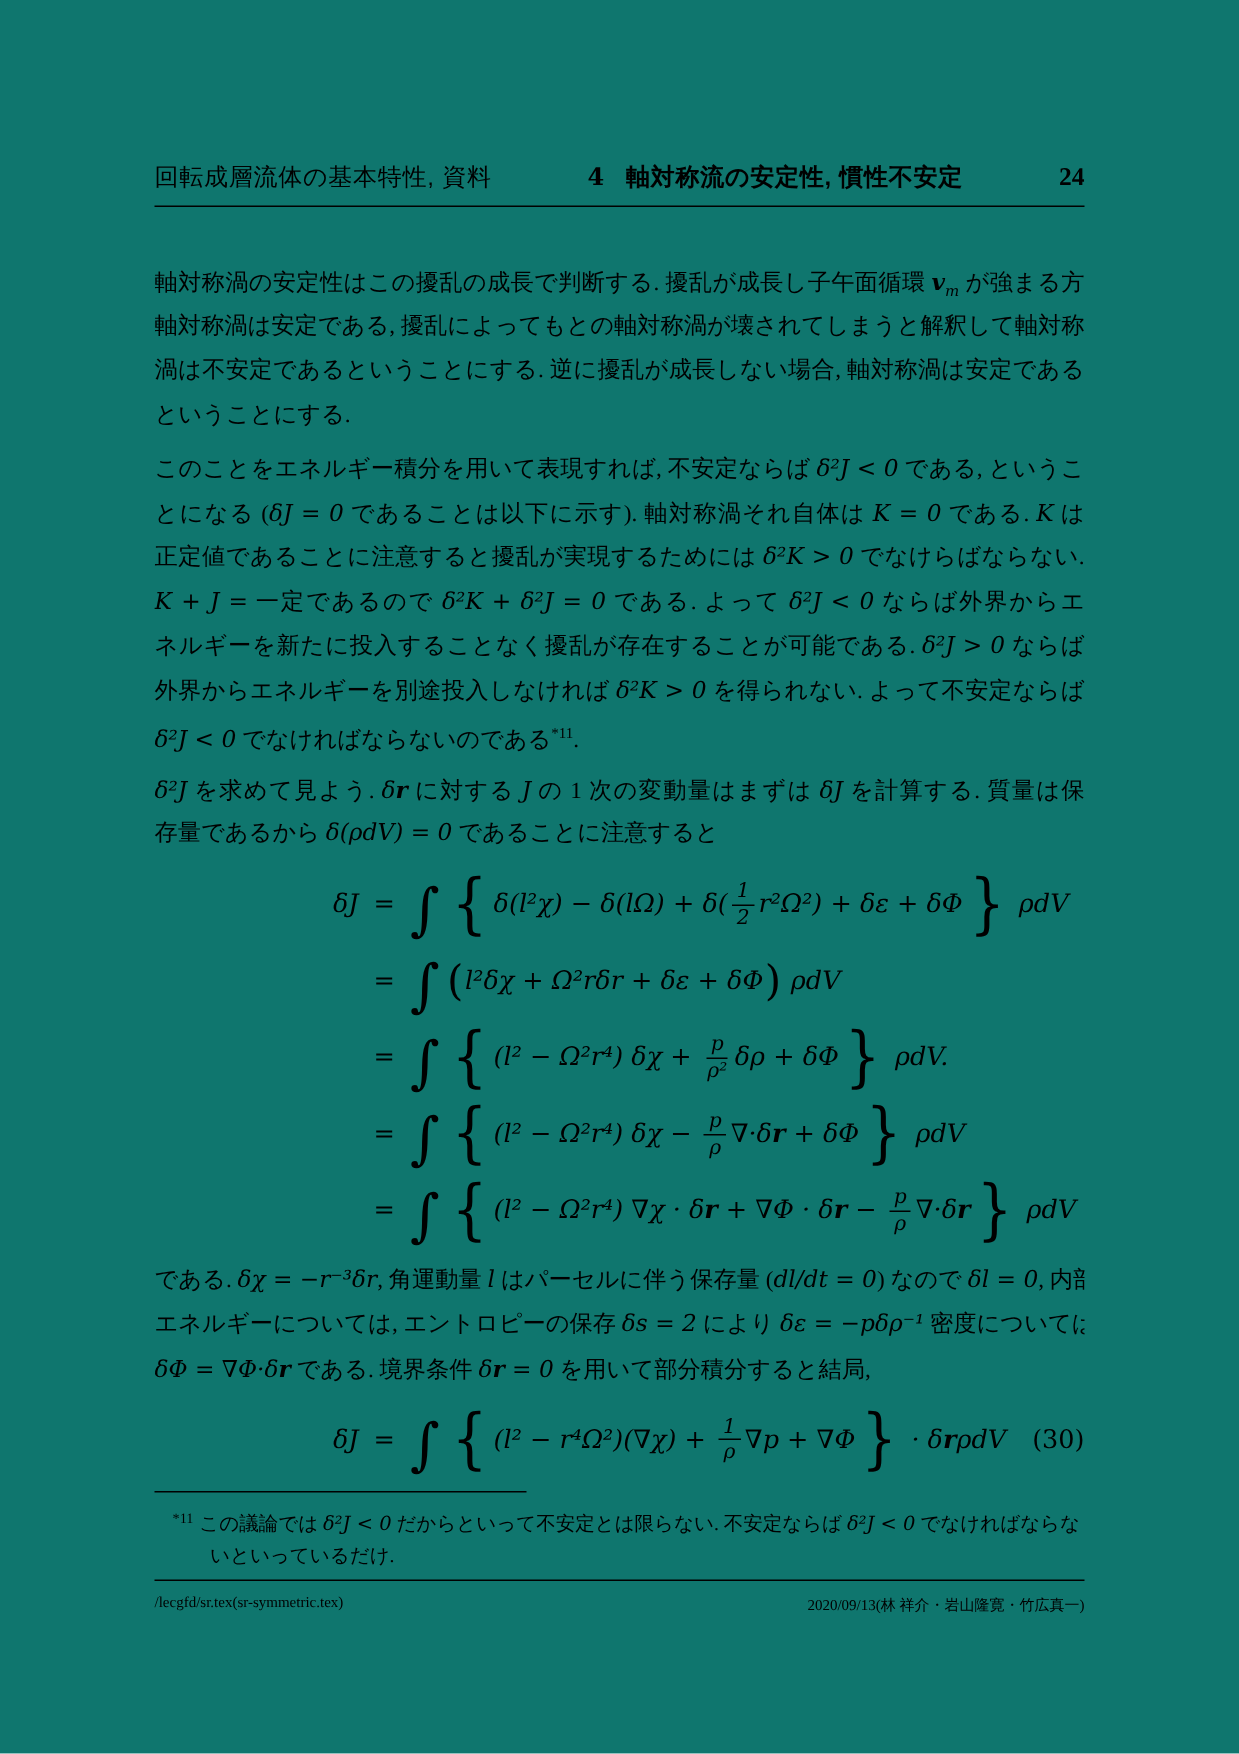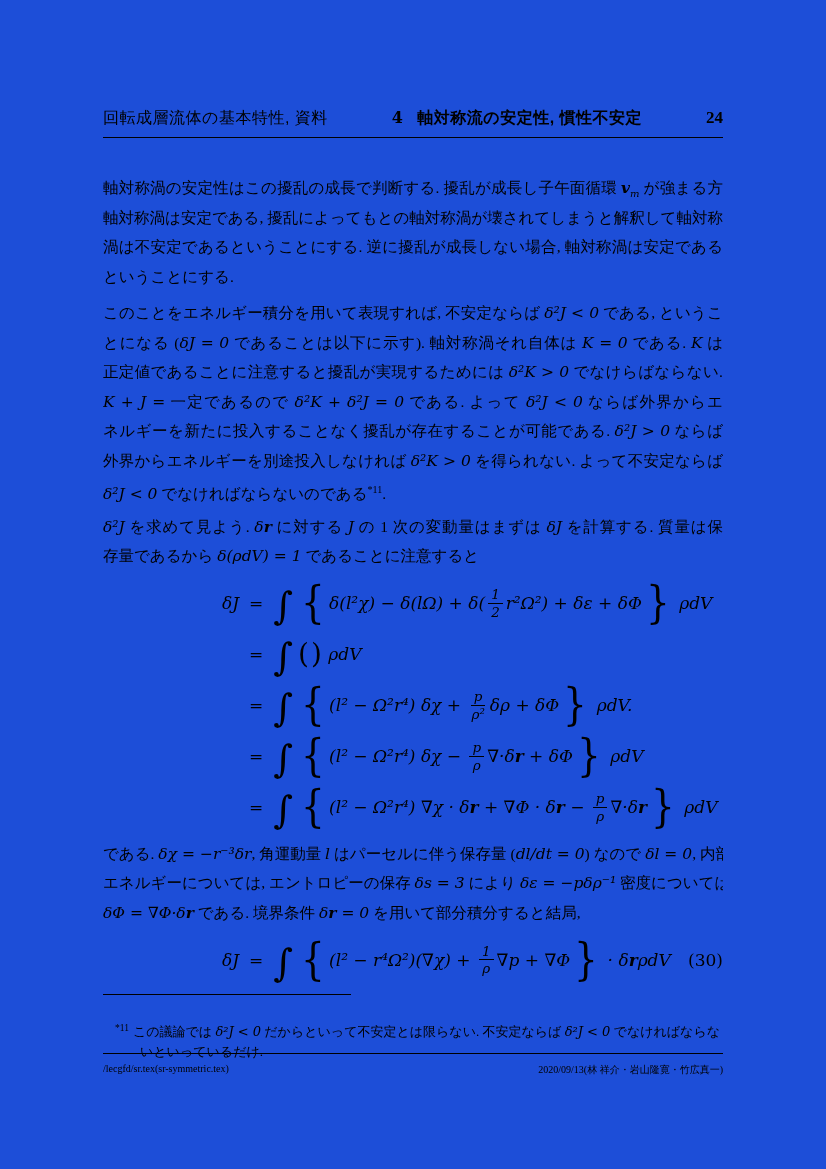--- a/index.html
+++ b/index.html
@@ -1,17 +1,17 @@
 <!DOCTYPE html>
 <html><head>
 <meta charset="utf-8">
 <style>
   html,body { margin:0; padding:0; background:#ffffff; }
   .page {
-    position:relative; width:826px; height:1169px; background:#1d4ed8;
+    position:relative; width:826px; height:1169px; background:#0f766e;
     color:#000000; overflow:hidden;
     font-family:"Liberation Serif","DejaVu Serif",serif;
   }
   
   .header {
     position:absolute; left:103px; top:108px; width:620px;
     display:flex; justify-content:space-between; align-items:baseline;
     font-size:16px;
   }
   .hdoc { font-family:"Liberation Sans","DejaVu Sans",sans-serif; letter-spacing:0.5px; }
@@ -51,21 +51,21 @@
           font-family:"DejaVu Serif",serif; font-style:italic; font-size:13.5px;
           line-height:1.2; margin:0 3px; vertical-align:middle; }
   .frac .num { border-bottom:1px solid #000; padding:0 3px; }
   .frac .den { padding:0 2px; }
   .eq-num { position:absolute; right:0; font-family:"DejaVu Serif",serif; font-style:normal; }
 
   
   .fnrule { position:absolute; left:103px; top:994px; width:248px; height:1px; background:#000; }
   .footnote { position:absolute; left:103px; top:1001px; width:622px; font-size:13px; }
   .fn-line { height:24px; line-height:24px; white-space:nowrap; overflow:hidden; padding-left:37px; }
-  .fn-line.first { padding-left:12px;margin-top:15px; }
+  .fn-line.first { padding-left:12px; }
   .fn-marker { font-size:9.5px; vertical-align:super; margin-right:4px; }
 
   
   .footrule { position:absolute; left:103px; top:1053px; width:620px; height:1px; background:#000; }
   .footer { position:absolute; left:103px; top:1063px; width:620px;
             display:flex; justify-content:space-between; font-size:10px; }
 </style>
 </head>
 <body>
 
@@ -91,21 +91,21 @@
         <div class="tline">このことをエネルギー積分を用いて表現すれば, 不安定ならば <span class="m">δ²J &lt; 0</span> である, というこ</div>
         <div class="tline">とになる (<span class="m">δJ = 0</span> であることは以下に示す). 軸対称渦それ自体は <span class="m">K = 0</span> である. <span class="m">K</span> は</div>
         <div class="tline">正定値であることに注意すると擾乱が実現するためには <span class="m">δ²K &gt; 0</span> でなけらばならない.</div>
         <div class="tline"><span class="m">K + J =</span> 一定であるので <span class="m">δ²K + δ²J = 0</span> である. よって <span class="m">δ²J &lt; 0</span> ならば外界からエ</div>
         <div class="tline">ネルギーを新たに投入することなく擾乱が存在することが可能である. <span class="m">δ²J &gt; 0</span> ならば</div>
         <div class="tline">外界からエネルギーを別途投入しなければ <span class="m">δ²K &gt; 0</span> を得られない. よって不安定ならば</div>
         <div class="tline lastline"><span class="m">δ²J &lt; 0</span> でなければならないのである<sup class="fnref">*11</sup>.</div>
       </div>
       <div class="para">
         <div class="tline"><span class="m">δ²J</span> を求めて見よう. <span class="m">δ<span class="mb">r</span></span> に対する <span class="m">J</span> の 1 次の変動量はまずは <span class="m">δJ</span> を計算する. 質量は保</div>
-        <div class="tline lastline">存量であるから <span class="m">δ(ρdV) = 1</span> であることに注意すると</div>
+        <div class="tline lastline">存量であるから <span class="m">δ(ρdV) = 0</span> であることに注意すると</div>
       </div>
       <div class="eqblock">
         <div class="eqline">
           <span class="eq-lhs">δJ</span>
           <span class="eq-rel">=</span>
           <span class="eq-int">∫</span>
           <span class="eq-brace">{</span>
           <span class="eq-text">δ(l²χ) − δ(lΩ) + δ(</span>
           <span class="frac">
             <span class="num">1</span>
@@ -113,20 +113,21 @@
           </span>
           <span class="eq-text">r²Ω²) + δε + δΦ</span>
           <span class="eq-brace">}</span>
           <span class="eq-text"> ρdV</span>
         </div>
         <div class="eqline">
           <span class="eq-lhs"></span>
           <span class="eq-rel">=</span>
           <span class="eq-int">∫</span>
           <span class="eq-paren">(</span>
+          <span class="eq-text">l²δχ + Ω²rδr + δε + δΦ</span>
           <span class="eq-paren">)</span>
           <span class="eq-text"> ρdV</span>
         </div>
         <div class="eqline">
           <span class="eq-lhs"></span>
           <span class="eq-rel">=</span>
           <span class="eq-int">∫</span>
           <span class="eq-brace">{</span>
           <span class="eq-text">(l² − Ω²r⁴) δχ + </span>
           <span class="frac">
@@ -161,21 +162,21 @@
             <span class="num">p</span>
             <span class="den">ρ</span>
           </span>
           <span class="eq-text">∇·δ<span class="mb">r</span></span>
           <span class="eq-brace">}</span>
           <span class="eq-text"> ρdV</span>
         </div>
       </div>
       <div class="para">
         <div class="tline">である. <span class="m">δχ = −r⁻³δr</span>, 角運動量 <span class="m">l</span> はパーセルに伴う保存量 (<span class="m">dl/dt = 0</span>) なので <span class="m">δl = 0</span>, 内部</div>
-        <div class="tline">エネルギーについては, エントロピーの保存 <span class="m">δs = 3</span> により <span class="m">δε = −pδρ⁻¹</span> 密度については</div>
+        <div class="tline">エネルギーについては, エントロピーの保存 <span class="m">δs = 2</span> により <span class="m">δε = −pδρ⁻¹</span> 密度については</div>
         <div class="tline lastline"><span class="m">δΦ = ∇Φ·δ<span class="mb">r</span></span> である. 境界条件 <span class="m">δ<span class="mb">r</span> = 0</span> を用いて部分積分すると結局,</div>
       </div>
       <div class="eqblock">
         <div class="eqline">
           <span class="eq-lhs">δJ</span>
           <span class="eq-rel">=</span>
           <span class="eq-int">∫</span>
           <span class="eq-brace">{</span>
           <span class="eq-text">(l² − r⁴Ω²)(∇χ) + </span>
           <span class="frac">

